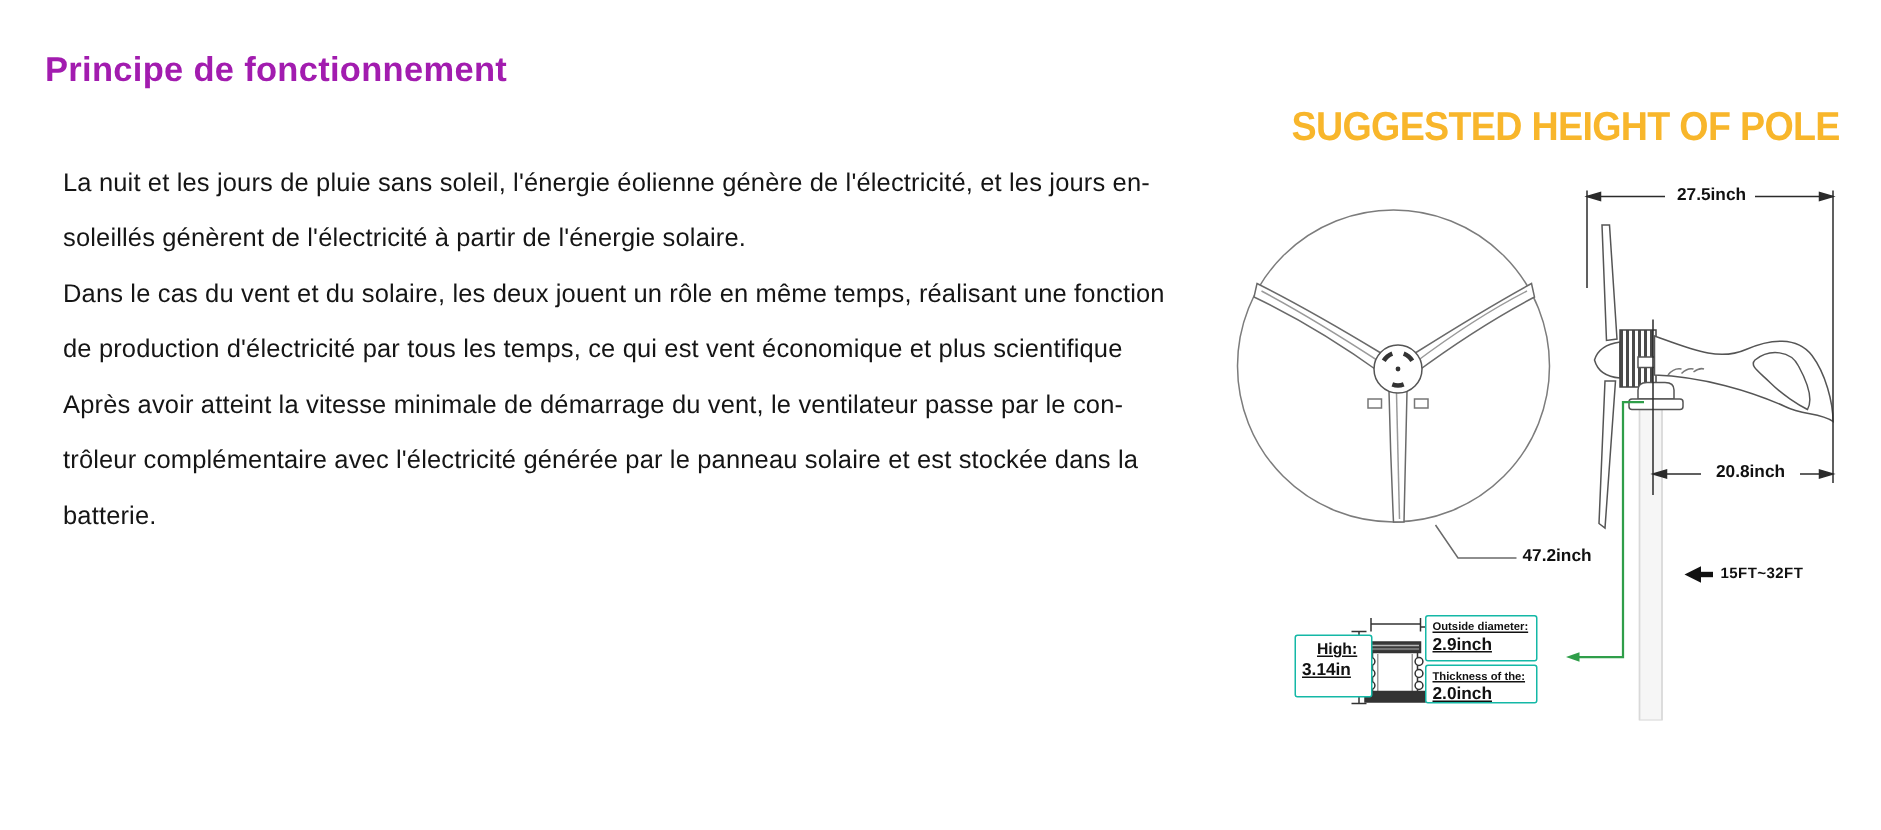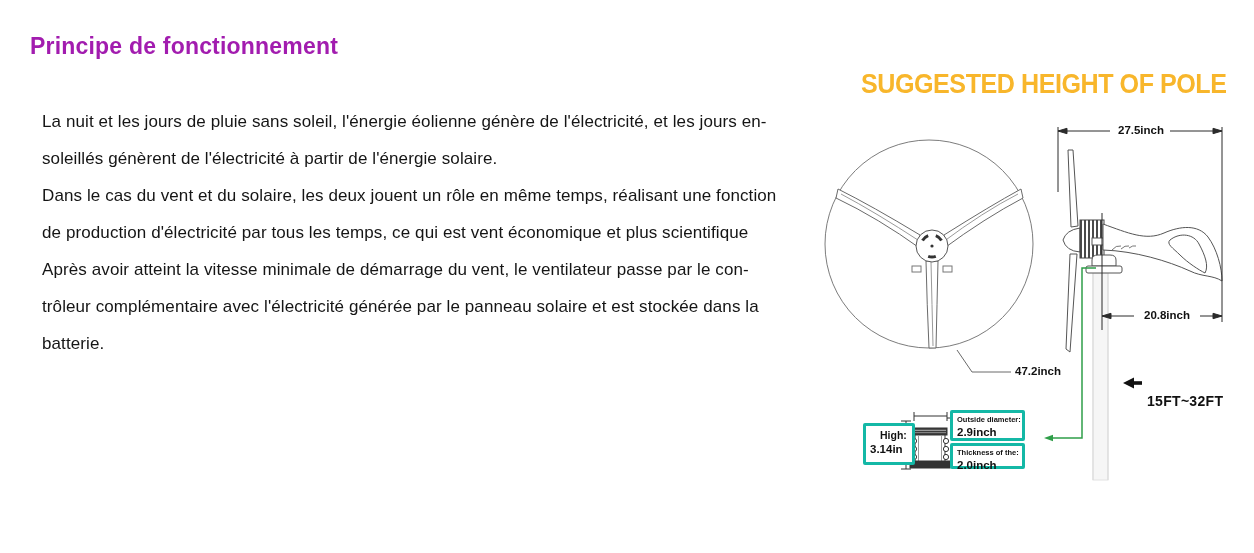--- a/index.html
+++ b/index.html
@@ -7,23 +7,23 @@
         font-family:"Liberation Sans", sans-serif;color:#111;}
   .heading{position:absolute;left:30px;top:33px;font-size:23px;font-weight:bold;color:#a21caf;
            letter-spacing:0.2px;white-space:nowrap;}
   .bodytext{position:absolute;left:30px;top:103px;width:790px;font-size:17px;color:#151515;}
   .bodytext .tline{display:block;height:37px;line-height:37px;white-space:nowrap;letter-spacing:0.1px;margin-left:12px;}
   .pole-title{position:absolute;left:861px;top:69px;font-size:27px;font-weight:800;color:#F8B62B;
               letter-spacing:-0.5px;white-space:nowrap;transform:scaleX(0.93);transform-origin:left top;}
   svg.draw{position:absolute;left:0;top:0;}
   .lbl{position:absolute;font-weight:bold;color:#111;white-space:nowrap;}
   .dim-lbl{font-size:11.5px;}
-  .range-lbl{font-size:14px;letter-spacing:0.3px;margin-top:16px;}
-  .note-box{position:absolute;background:#fff;border:3px solid #14b8a6;border-radius:2px;
-            padding:2px 4px;box-sizing:border-box;}
+  .range-lbl{font-size:10px;letter-spacing:0.3px;}
+  .note-box{position:absolute;background:#fff;border:1px solid #14b8a6;border-radius:2px;
+            padding:2px 4px;box-sizing:border-box;text-decoration:underline;}
   .note-box .small{font-size:7.5px;font-weight:bold;line-height:10px;white-space:nowrap;}
   .note-box .big{font-size:11.5px;font-weight:bold;line-height:14px;white-space:nowrap;}
   .high-box .small{font-size:10.5px;line-height:14px;padding-left:10px;}
   .high-box .big{font-size:11.5px;line-height:15px;}
 </style>
 </head>
 <body>
 
 <div class="page">
 

